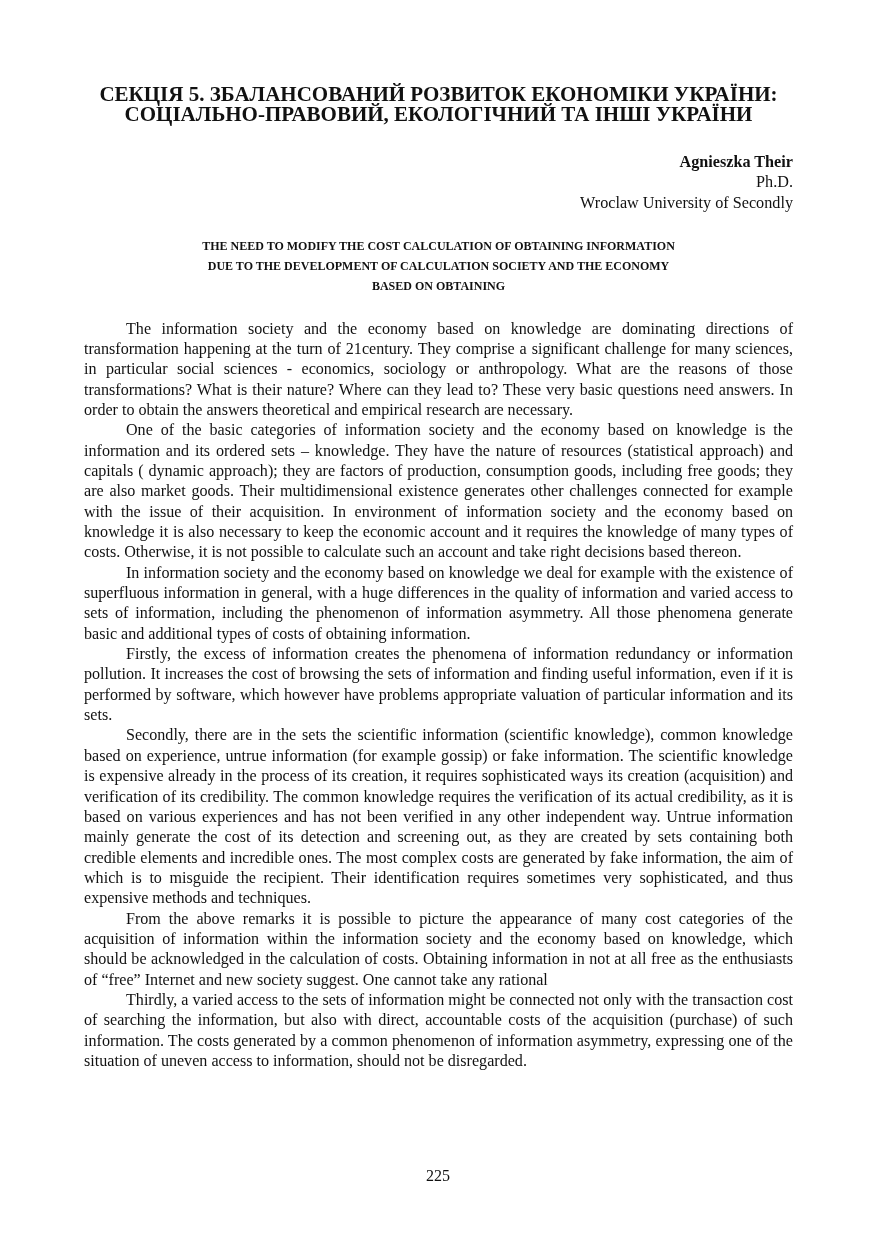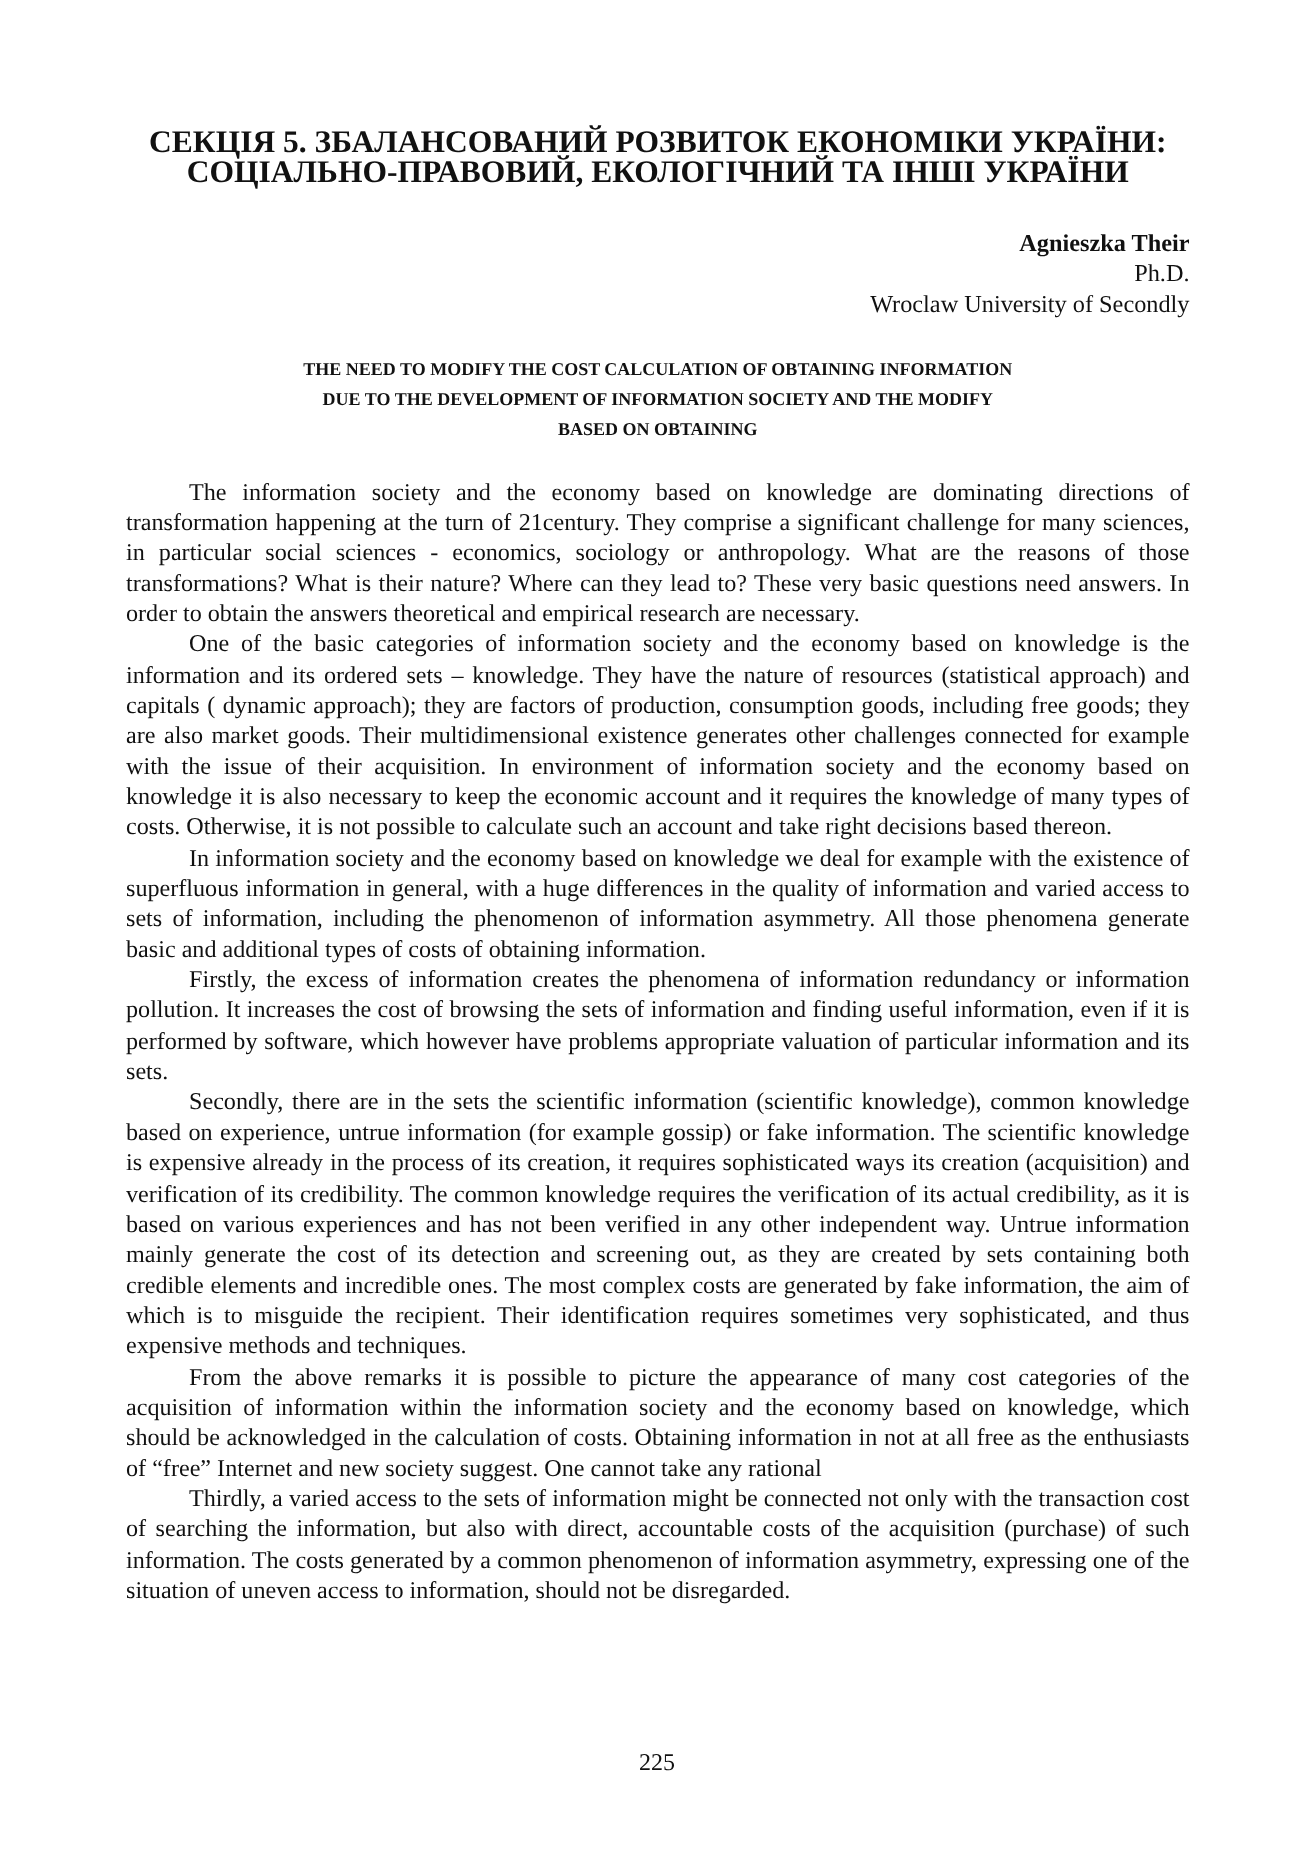--- a/index.html
+++ b/index.html
@@ -24,21 +24,21 @@
   </div>
 
   <div class="author">
     <div class="name">Agnieszka Their</div>
     <div>Ph.D.</div>
     <div>Wroclaw University of Secondly</div>
   </div>
 
   <div class="title">
     <div>THE NEED TO MODIFY THE COST CALCULATION OF OBTAINING INFORMATION</div>
-    <div>DUE TO THE DEVELOPMENT OF INFORMATION SOCIETY AND THE MODIFY</div>
+    <div>DUE TO THE DEVELOPMENT OF CALCULATION SOCIETY AND THE ECONOMY</div>
     <div>BASED ON OBTAINING</div>
   </div>
 
   <div class="body">
     <p>The information society and the economy based on knowledge are dominating directions of transformation happening at the turn of 21century. They comprise a significant challenge for many sciences, in particular social sciences - economics, sociology or anthropology. What are the reasons of those transformations? What is their nature? Where can they lead to? These very basic questions need answers. In order to obtain the answers theoretical and empirical research are necessary.</p>
     <p>One of the basic categories of information society and the economy based on knowledge is the information and its ordered sets – knowledge. They have the nature of resources (statistical approach) and capitals ( dynamic approach); they are factors of production, consumption goods, including free goods; they are also market goods. Their multidimensional existence generates other challenges connected for example with the issue of their acquisition. In environment of information society and the economy based on knowledge it is also necessary to keep the economic account and it requires the knowledge of many types of costs. Otherwise, it is not possible to calculate such an account and take right decisions based thereon.</p>
     <p>In information society and the economy based on knowledge we deal for example with the existence of superfluous information in general, with a huge differences in the quality of information and varied access to sets of information, including the phenomenon of information asymmetry. All those phenomena generate basic and additional types of costs of obtaining information.</p>
     <p>Firstly, the excess of information creates the phenomena of information redundancy or information pollution. It increases the cost of browsing the sets of information and finding useful information, even if it is performed by software, which however have problems  appropriate valuation of particular information and its sets.</p>
     <p>Secondly, there are in the sets the scientific information (scientific knowledge), common knowledge based on experience, untrue information (for example gossip) or fake information. The scientific knowledge is expensive already in the process of its creation, it requires sophisticated ways its creation (acquisition) and verification of its credibility. The common knowledge requires the verification of its actual credibility, as it is based on various experiences and has not been verified in any other independent way. Untrue information mainly generate the cost of its detection and screening out, as they are created by sets containing both credible elements and incredible ones. The most complex costs are generated by fake information, the aim of which is to misguide the recipient. Their identification requires sometimes very sophisticated, and thus expensive methods and techniques.</p>
     <p>From the above remarks it is possible to picture the appearance of many cost categories of the acquisition of information within the information society and the economy based on knowledge, which should be acknowledged in the calculation of costs. Obtaining information in not at all free as the enthusiasts of “free” Internet  and new society suggest. One cannot take any rational</p>

